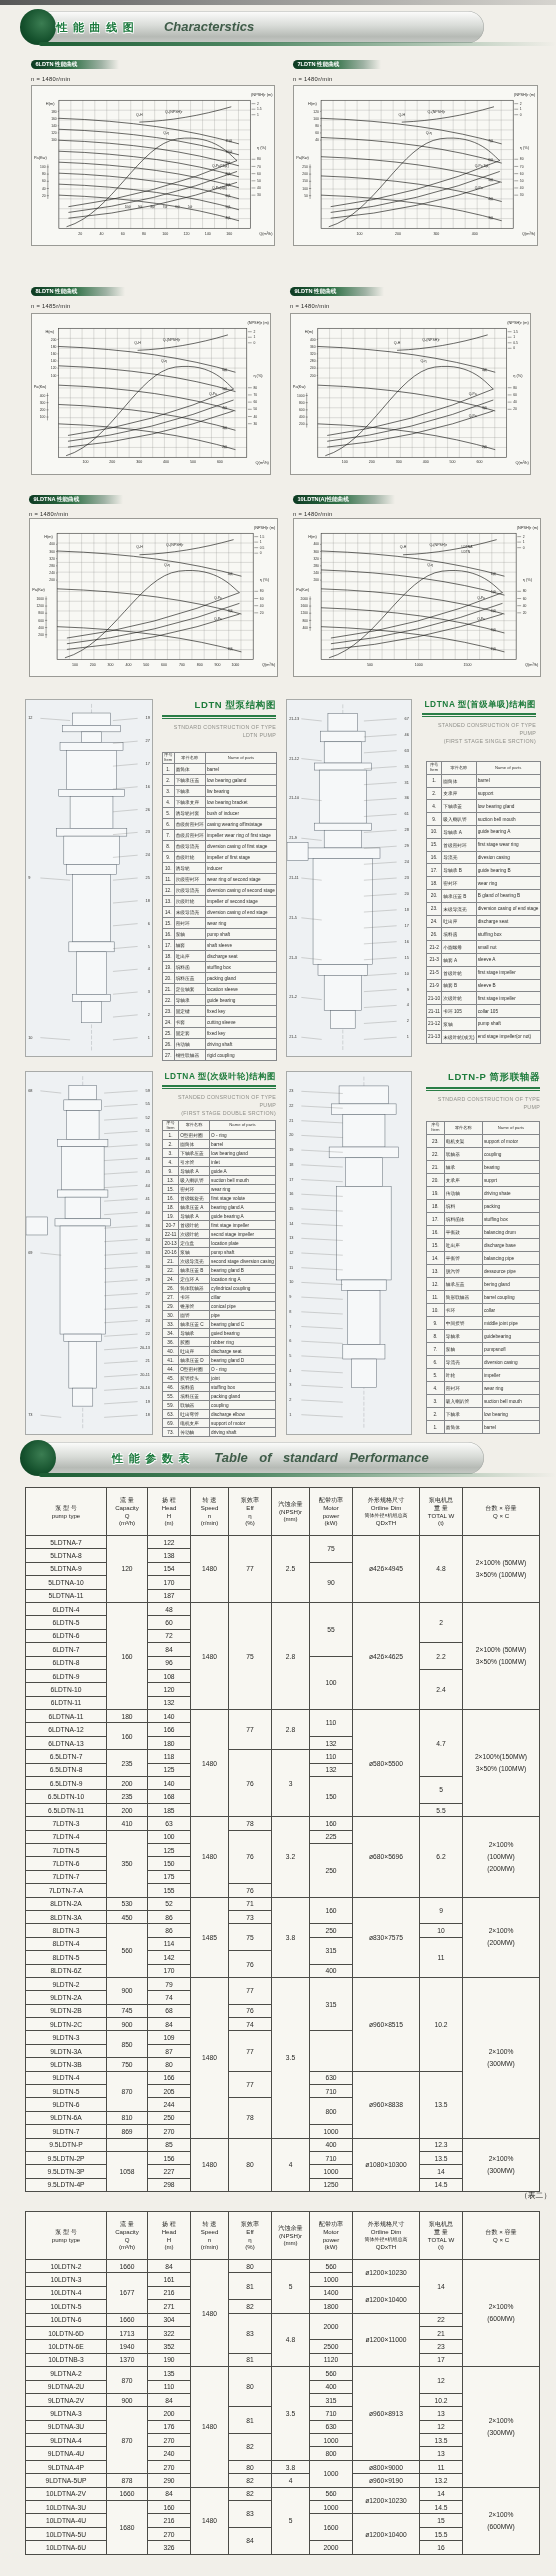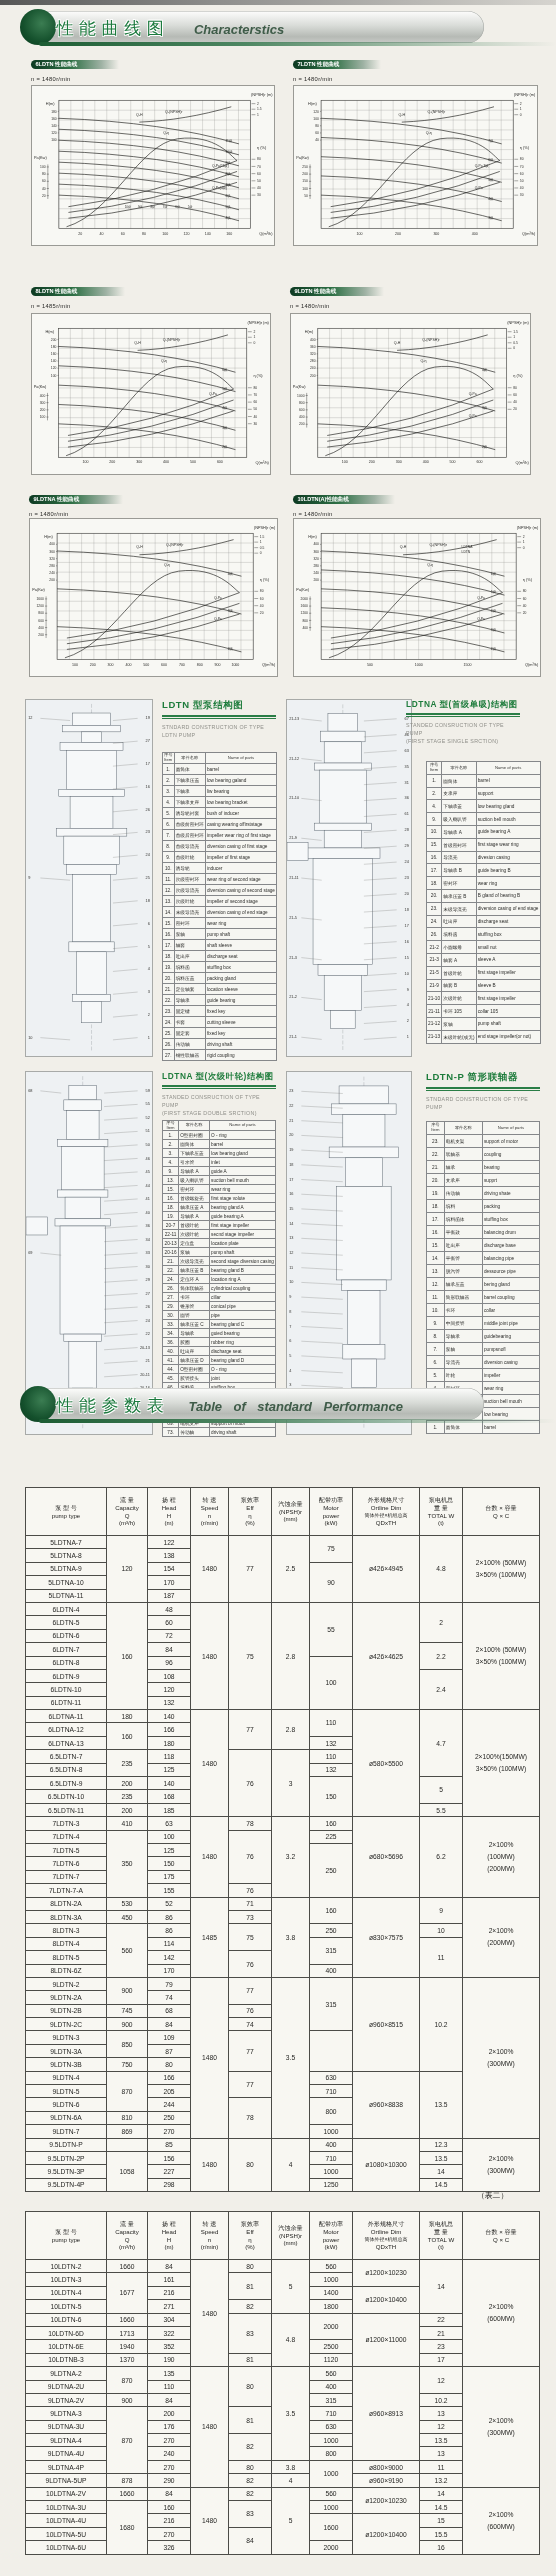--- a/index.html
+++ b/index.html
@@ -14,53 +14,53 @@
     background:linear-gradient(90deg,#565656,#8f8f8d 40%,#b9b8b4 75%,#d6d4cf);}
   
   .banner{position:absolute;left:23.4px;width:461px;height:32px;border-radius:16.7px;
     background:linear-gradient(180deg,#fdfdfc,#d9dcd8 45%,#b6bab5 80%,#c7cac6);
     box-shadow:inset 0 0 0 0.6px #a9aca8;}
   .banner::before{content:"";position:absolute;left:-3.3px;top:-1.7px;width:36px;height:36px;border-radius:50%;
     background:radial-gradient(circle at 60% 40%, #3b7d52 0%, #14502c 60%, #0a3a1e 100%);z-index:0;}
   .banner::after{content:"";position:absolute;left:15.6px;bottom:-3.3px;height:3.9px;right:-72px;
     background:linear-gradient(90deg,#1c5c33,#4e8763 40%,rgba(78,135,99,0));border-radius:2.2px;}
   .banner .cn{position:relative;z-index:1;display:inline-block;margin:5.6px 0 0 33px;
-    font-size:17px;font-weight:normal;letter-spacing:5.6px;color:#1c7a3e;
+    font-size:11px;font-weight:bold;letter-spacing:5.6px;color:#1c7a3e;
     text-shadow:0.6px 0.6px 0 #fff,-0.6px -0.6px 0 #fff,0.6px -0.6px 0 #fff,-0.6px 0.6px 0 #fff;}
   .banner .en{position:relative;z-index:1;display:inline-block;margin:8px 0 0 22px;
     font-size:13px;font-style:italic;color:#3f5c49;word-spacing:4.5px;font-weight:bold;}
   
   .chart-sec{position:absolute;}
   .chart-label{height:9px;line-height:9px;color:#fff;font-size:5.6px;font-weight:bold;
     padding-left:4.5px;border-radius:4.5px 0 0 4.5px;
     background:linear-gradient(90deg,#0d3a22 0%,#2e7045 45%,#9fb2a4 80%,rgba(190,200,190,0));}
   .chart-speed{margin-top:6.7px;font-size:5.8px;color:#2a2a28;letter-spacing:0.3px;}
   .chart-box{position:absolute;left:0;background:#f8f8f4;border:0.6px solid #9a9a95;}
   
   .diagram{position:absolute;background:#eef1f3;border:0.6px solid #a8aaa8;}
-  .struct-col{position:absolute;}
+  .struct-col{position:absolute;text-align:right;}
   .struct-title{font-size:9.5px;font-weight:bold;color:#1e7c3c;letter-spacing:0.6px;white-space:nowrap;}
   .struct-rule{margin-top:3.3px;height:1.7px;background:#2a7d46;}
   .struct-rule2{margin-top:1.1px;height:1.1px;background:#2a7d46;}
   .struct-sub{margin-top:4.5px;font-size:5.3px;color:#8f8f89;letter-spacing:0.3px;line-height:1.5;}
   .parts-wrap{position:absolute;}
   table.parts{border-collapse:collapse;width:100%;background:#f6f6f2;}
   table.parts td,table.parts th{border:0.6px solid #85878a;font-size:4.7px;color:#2c2c2a;
     padding:0 1.1px;font-weight:normal;overflow:hidden;white-space:nowrap;}
   table.parts th{font-size:4.2px;line-height:1.1;text-align:center;color:#3a3a38;}
   table.parts td.no{width:14.5px;text-align:center;}
   table.parts td.cn{width:35px;}
   .rh19 tr{height:11px;} .rh23 tr{height:12.8px;} .rh16 tr{height:9px;} .rh24 tr{height:13px;}
   
   .perf{position:absolute;border-collapse:collapse;background:#f8f7f2;}
   .perf th,.perf td{border:0.6px solid #4c4c48;text-align:center;color:#1f1f1d;padding:0 1.1px;}
   .perf th{font-size:6.1px;font-weight:normal;line-height:1.3;height:47px;}
   .perf td{font-size:6.7px;}
   .perf tbody tr{height:13.4px;}
-  .note2{position:absolute;font-size:7.8px;color:#2a2a28;}
+  .note2{position:absolute;font-size:7.8px;color:#2a2a28;margin-left:43px;}
   .qxc div{line-height:1.8;}
   svg text{font-family:"Liberation Sans", sans-serif;}
 </style>
 </head>
 <body>
 
 <div class="page">
   <div class="topstrip"></div>
 
   <div class="banner" style="top:11px;">
@@ -1003,21 +1003,21 @@
         <line x1="26" y1="321" x2="63" y2="325" stroke="#6b6b66" stroke-width="0.5"></line>
         <text x="4" y="395.225" font-size="7" text-anchor="start" fill="#33332f">21-5</text>
         <line x1="26" y1="393.225" x2="63" y2="397.225" stroke="#6b6b66" stroke-width="0.5"></line>
         <text x="4" y="467.45000000000005" font-size="7" text-anchor="start" fill="#33332f">21-3</text>
         <line x1="26" y1="465.45000000000005" x2="63" y2="469.45000000000005" stroke="#6b6b66" stroke-width="0.5"></line>
         <text x="4" y="539.6750000000001" font-size="7" text-anchor="start" fill="#33332f">21-2</text>
         <line x1="26" y1="537.6750000000001" x2="63" y2="541.6750000000001" stroke="#6b6b66" stroke-width="0.5"></line>
         <text x="4" y="611.9000000000001" font-size="7" text-anchor="start" fill="#33332f">21-1</text>
         <line x1="26" y1="609.9000000000001" x2="63" y2="613.9000000000001" stroke="#6b6b66" stroke-width="0.5"></line>
       </svg></div>
-  <div class="struct-col" style="left:406px;top:699px;width:114px;">
+  <div class="struct-col" style="left:422px;top:699px;width:114px;">
     <div class="struct-title" style="font-size:8.3px;">LDTNA 型(首级单吸)结构图</div>
     <div class="struct-rule"></div>
     <div class="struct-rule2"></div>
     <div class="struct-sub">
       <div>STANDED CONSRUCTION OF TYPE PUMP</div>
       <div>(FIRST STAGE SINGLE SRCTION)</div>
     </div>
   </div>
   <div class="parts-wrap" style="left:426px;top:761px;width:114px;">
     <table class="parts rh23">
@@ -1592,21 +1592,21 @@
           </tr>
           <tr>
             <td class="no">1.</td>
             <td class="cn">圆筒体</td>
             <td>barrel</td>
           </tr>
         </tbody>
       </table>
   </div>
 
-  <div class="banner" style="top:1388px;">
+  <div class="banner" style="top:1442px;text-align:center;">
     <span class="cn">性能参数表</span>
     <span class="en" style="margin-left:16.7px;word-spacing:7.8px;">Table  of  standard  Performance</span>
   </div>
 
   <table class="perf" style="left:25px;top:1487px;">
       <colgroup>
         <col style="width: 81px;">
         <col style="width: 41px;">
         <col style="width: 43px;">
         <col style="width: 38px;">

